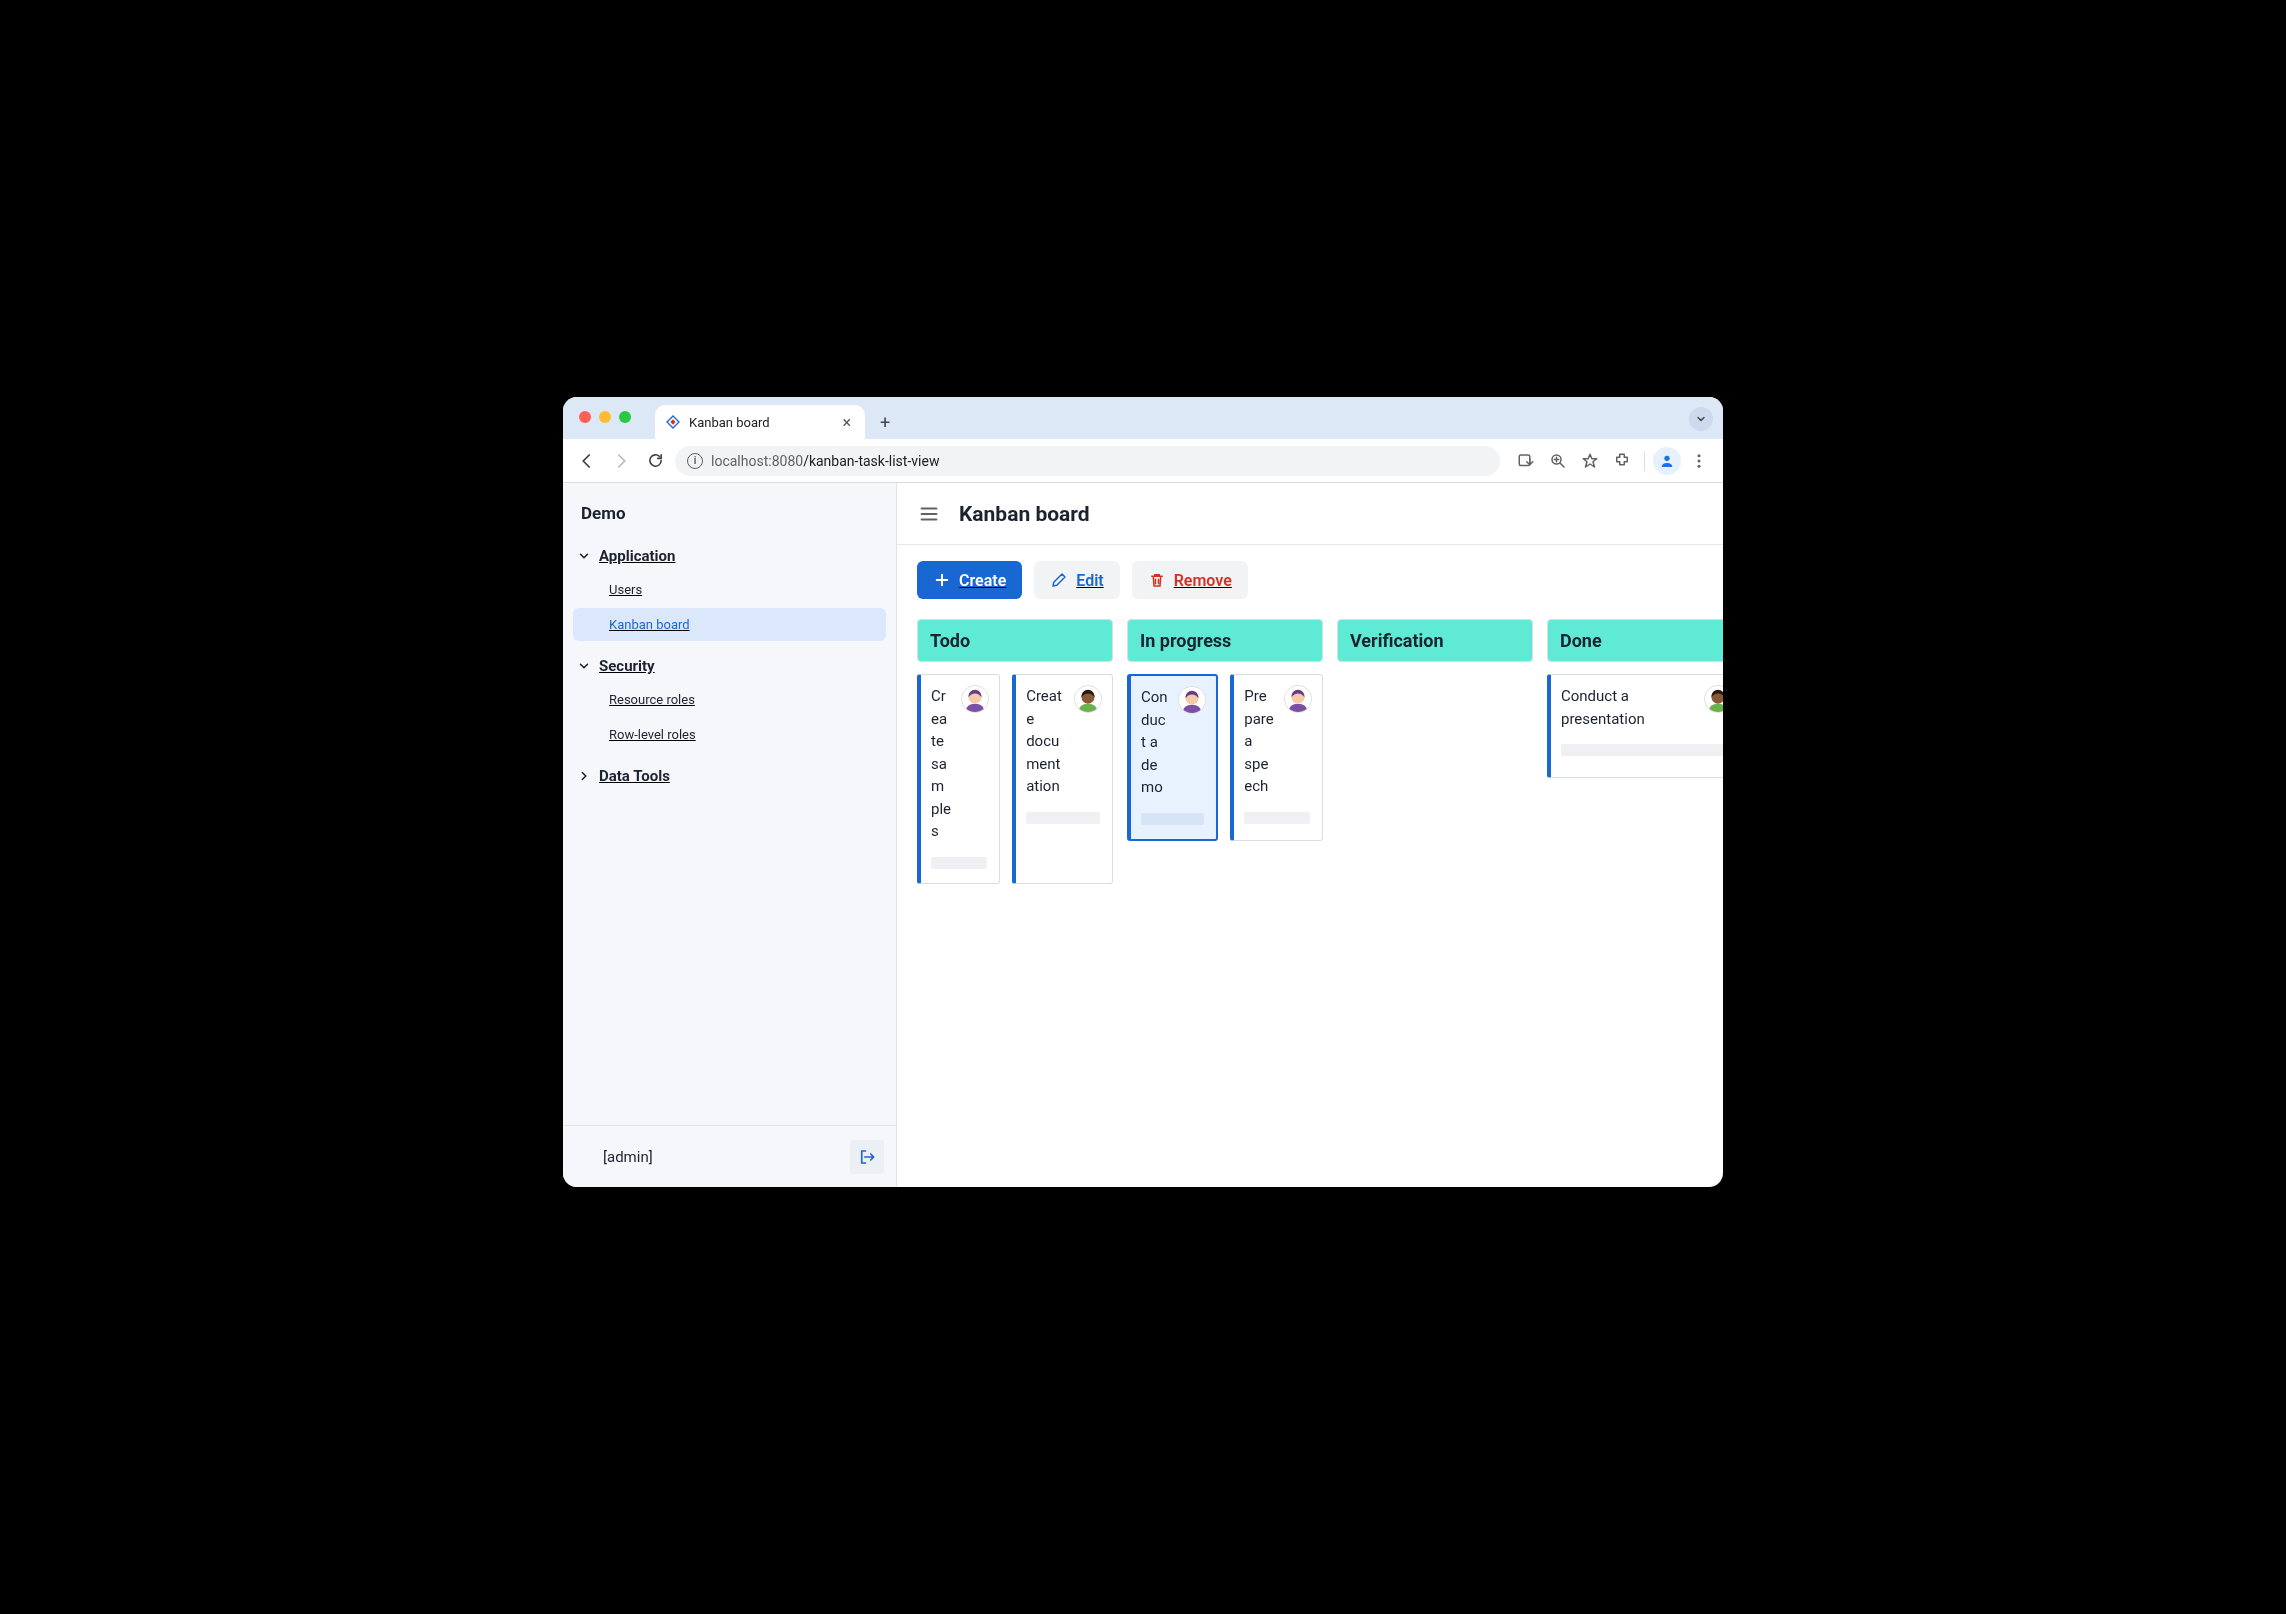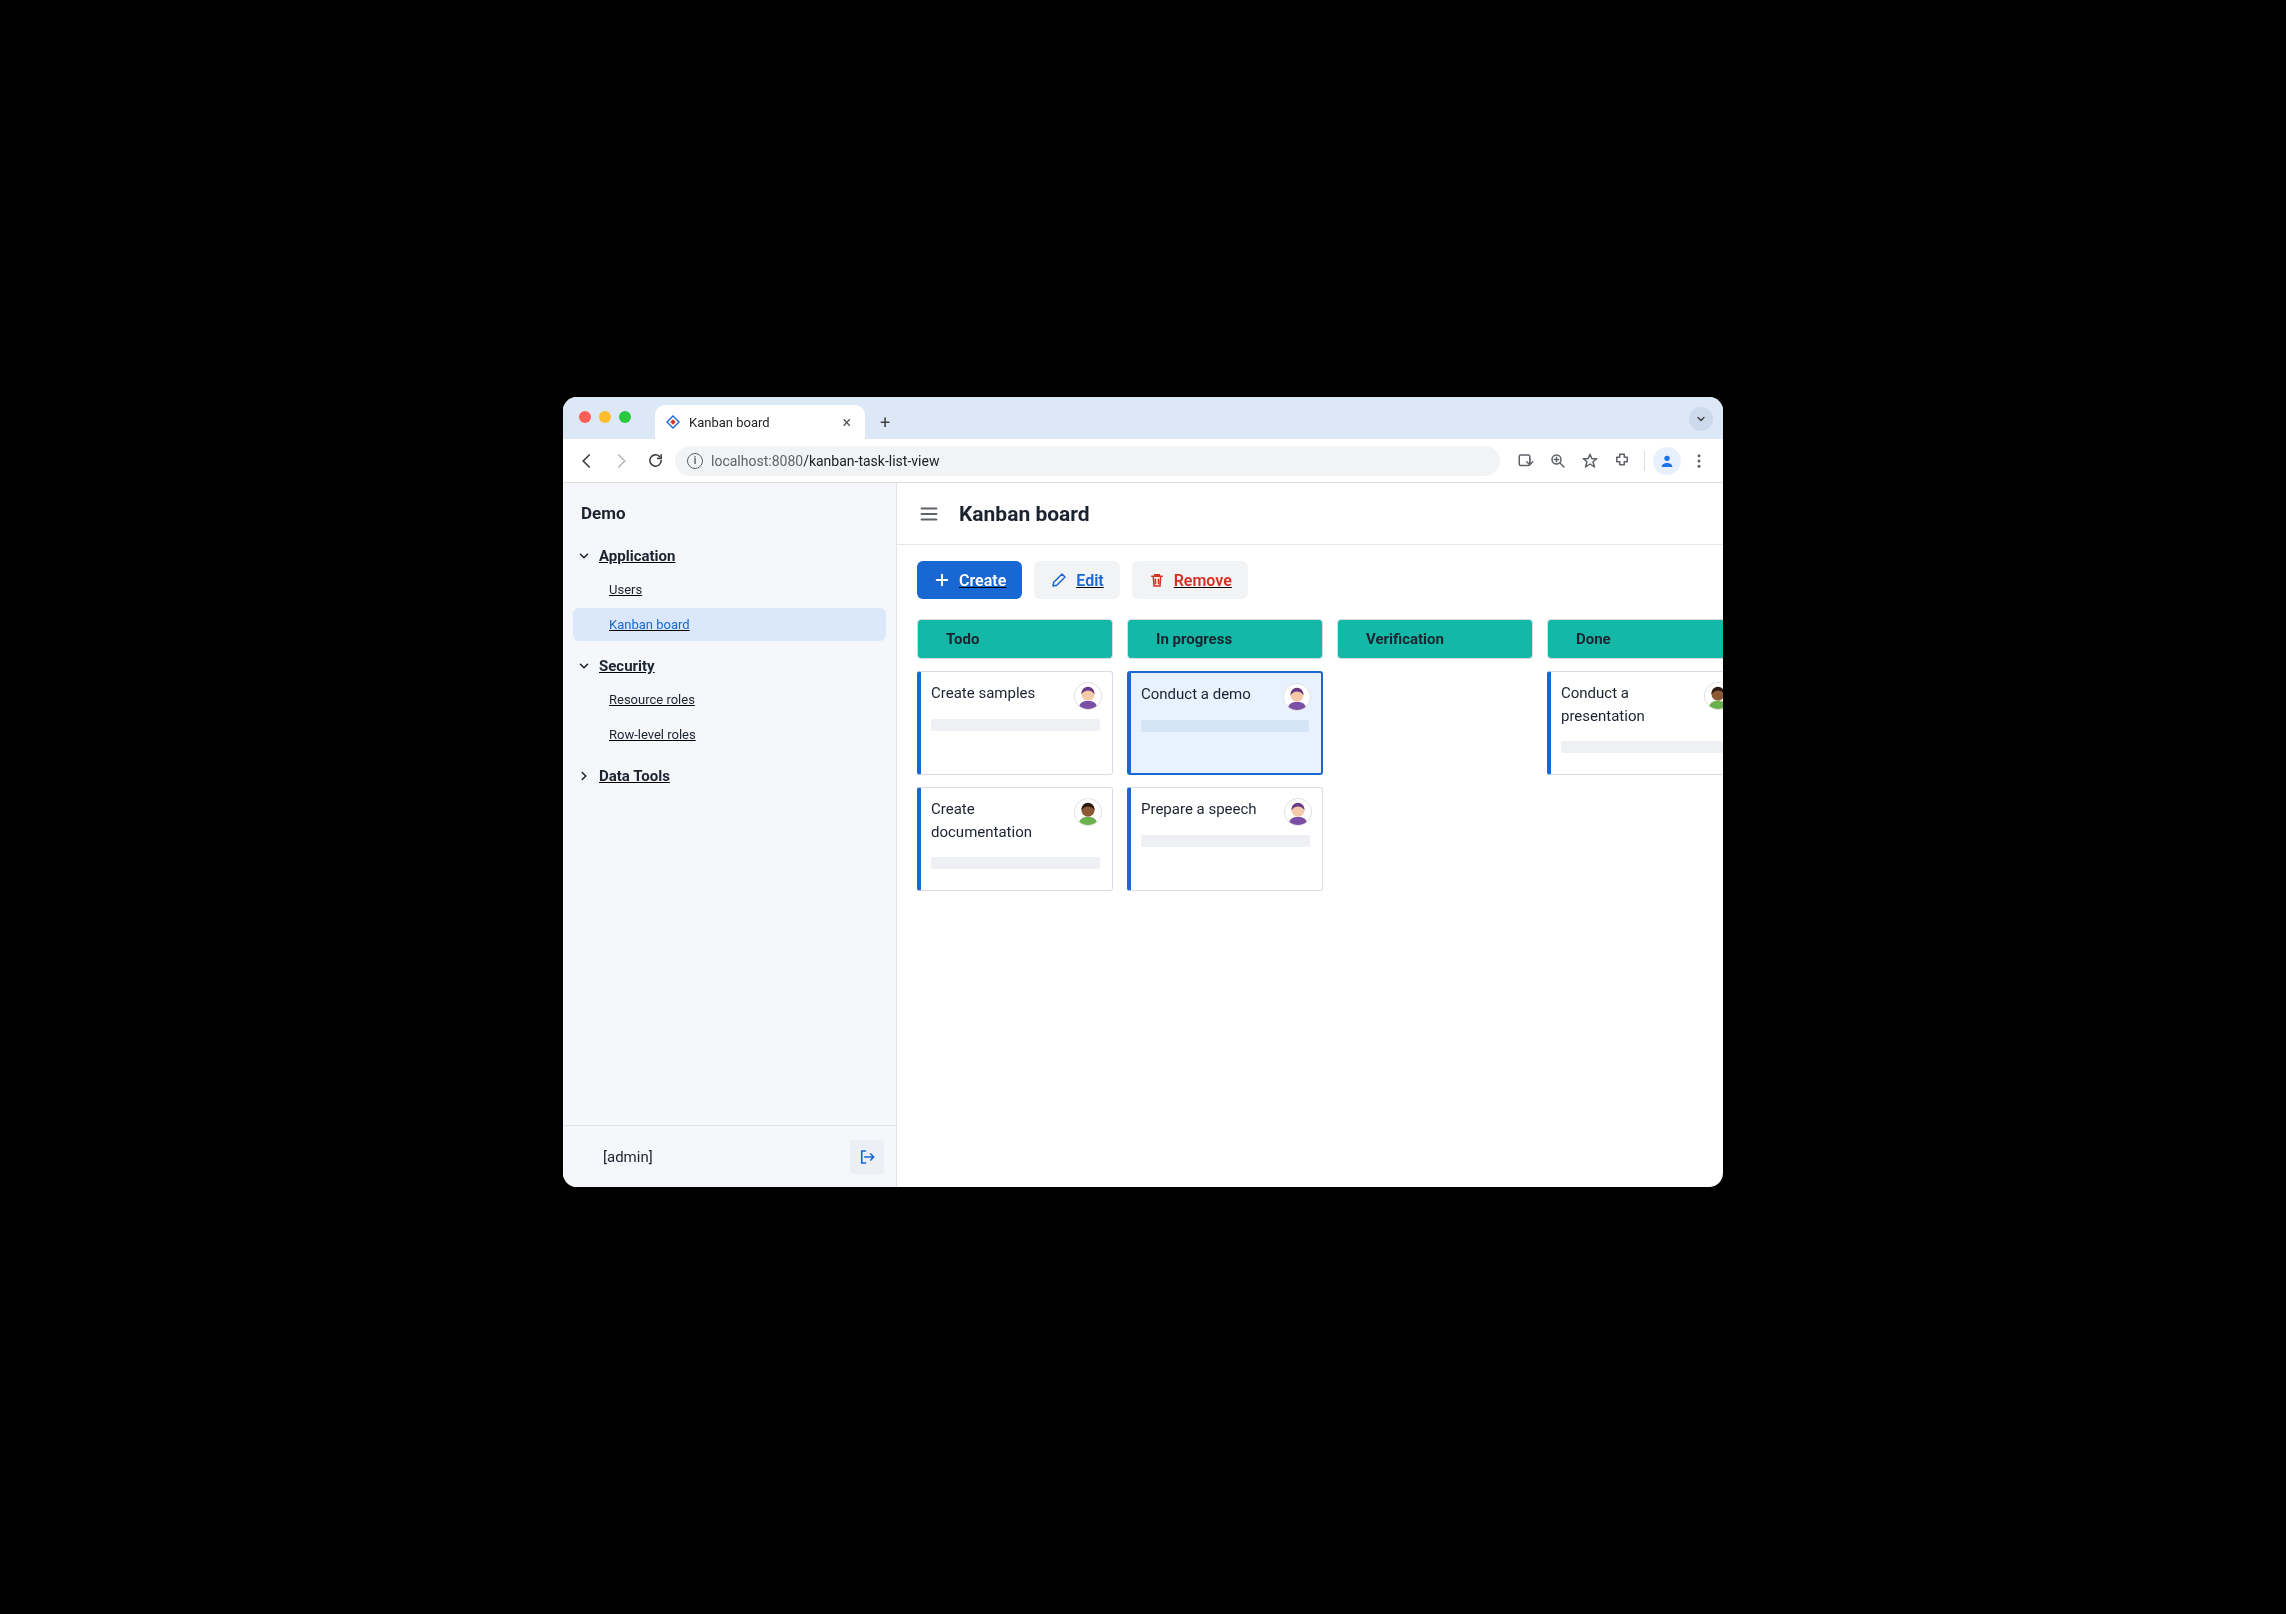--- a/index.html
+++ b/index.html
@@ -56,22 +56,22 @@
   .toolbar { padding:16px 20px 4px 20px; display:flex; gap:12px;text-decoration:underline;}
   .btn { height:38px; padding:0 16px; border-radius:6px; display:flex; align-items:center; gap:8px; font-size:16px; font-weight:600; cursor:pointer; border:none;}
   .btn.primary{ background:#1967d2; color:#fff;}
   .btn.secondary{ background:#f2f3f5; color:#1967d2;justify-content:flex-end;}
   .btn.danger{ background:#f2f3f5; color:#d93025;}
   .btn svg{width:18px;height:18px;}
 
   .board-wrap { padding:16px 20px; overflow:auto;}
   .board { display:flex; gap:14px; align-items:flex-start;}
   .col { width:196px; flex-shrink:0;}
-  .col-head { background:#14b8a6; border:1px solid #d8dde5; border-radius:4px; padding:10px 28px; font-size:15px; font-weight:700; color:#1c2330;}
-  .cards { display:flex; flex-direction:column; gap:12px; margin-top:12px;}
+  .col-head { background:#5eead4; border:1px solid #d8dde5; border-radius:4px; padding:10px 12px; font-size:18px; font-weight:700; color:#1c2330;}
+  .cards { display:flex; flex-direction:row; gap:12px; margin-top:12px;}
   .card { border:1px solid #d8dde5; border-left:4px solid #1967d2; border-radius:3px; padding:10px 12px 14px 10px; background:#fff; position:relative; min-height:104px;}
   .card.selected { border:2px solid #1967d2; border-left:4px solid #1967d2; background:#e8f1fe;}
   .card .ctitle { font-size:15px; color:#1c2330; line-height:1.5; padding-right:36px; word-break:break-word;}
   .card .ph { height:12px; background:#eef0f3; border-radius:2px; margin-top:14px;}
   .card.selected .ph{ background:#d6e4f7;}
   .card .av { position:absolute; right:10px; top:10px; width:28px; height:28px;}
   .avatar-circle{width:28px;height:28px;border-radius:50%;background:#fff;border:1px solid #ddd;overflow:hidden;display:block;}
   .avatar-circle svg{width:100%;height:100%;}
 </style>
 </head>

